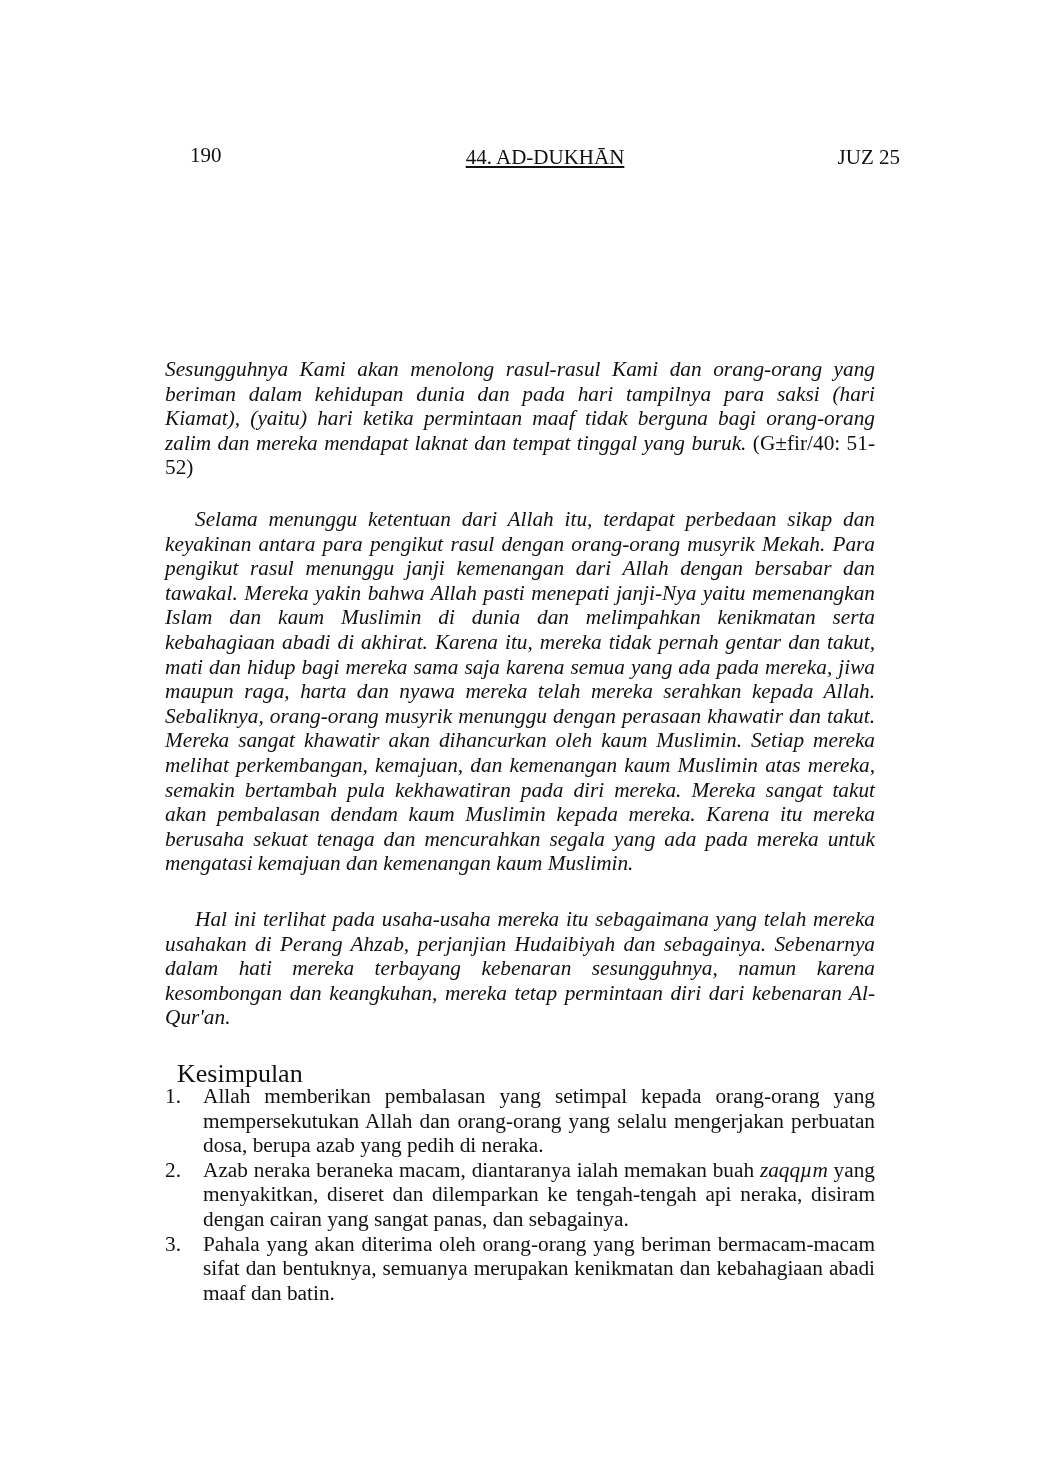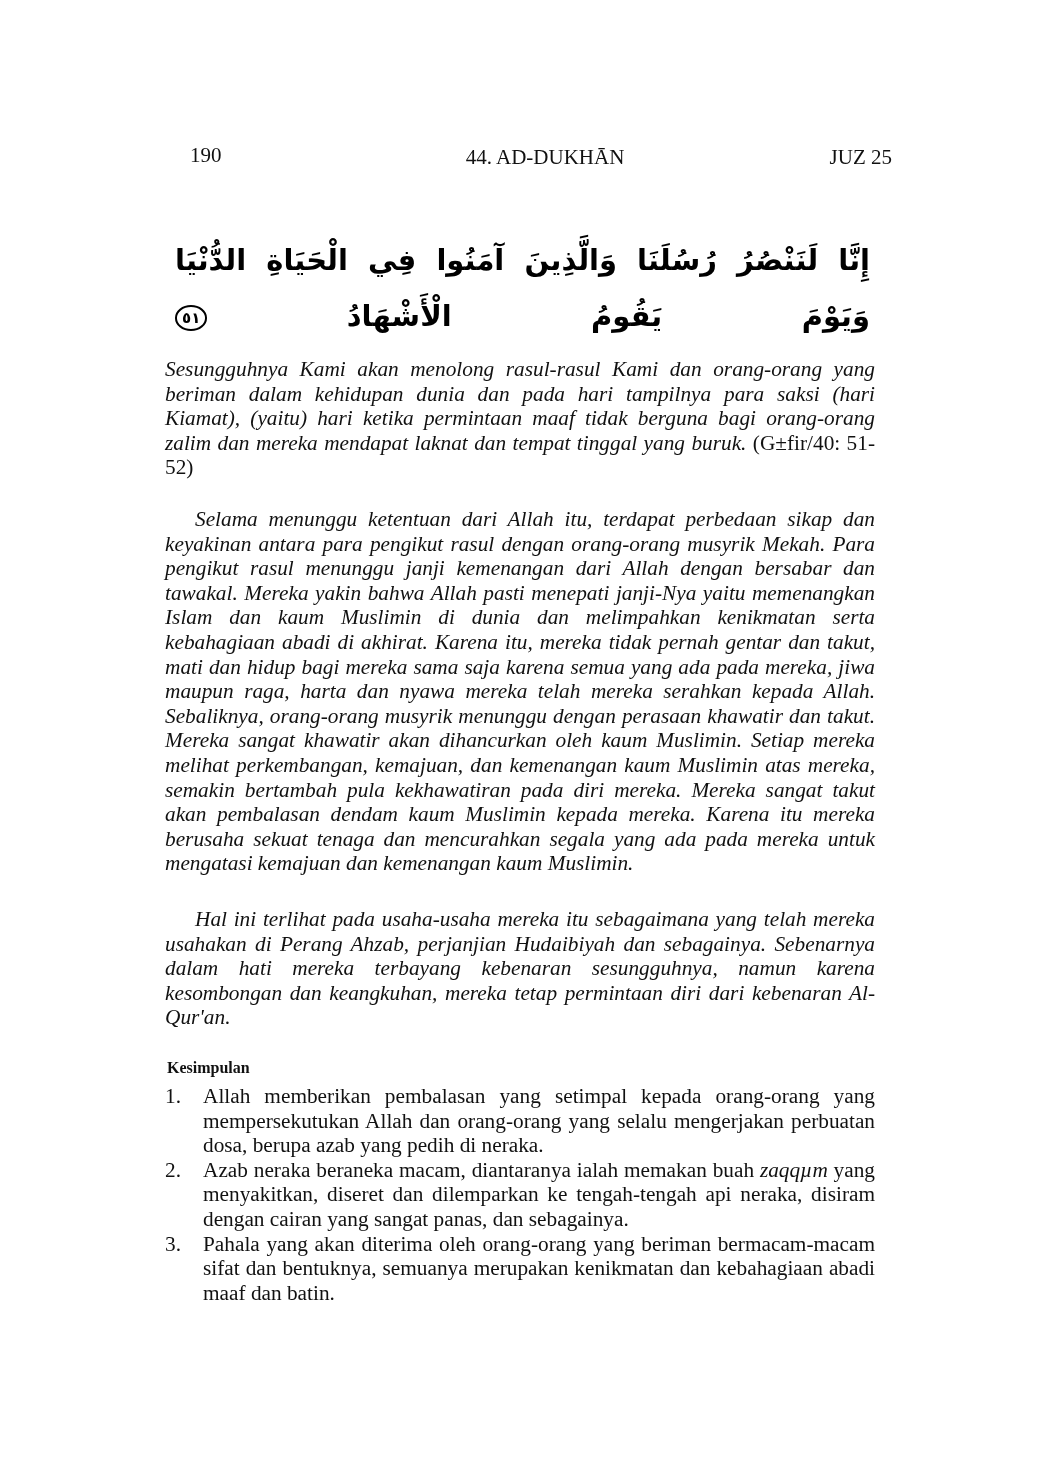--- a/index.html
+++ b/index.html
@@ -6,22 +6,22 @@
     body {
       width: 1038px; height: 1475px; position: relative; overflow: hidden;
       font-family: "Liberation Serif", serif; color: #111;
     }
     .header {
       position: absolute; left: 165px; top: 143px; width: 710px; height: 30px;
       font-size: 21px;
       margin-left: 25px;
     }
     .header .pg { position: absolute; left: 0; top: 0; }
-    .header .title { position: absolute; left: 0; width: 100%; text-align: center; top: 2px; }
-    .header .juz { position: absolute; right: 8px; top: 2px; }
+    .header .title { position: absolute; left: 0; width: 100%; text-align: center; top: 2px; text-decoration: underline; }
+    .header .juz { position: absolute; right: 0; top: 2px; }
 
     .arabic {
       position: absolute; left: 175px; top: 232px; width: 695px;
       direction: rtl; text-align: justify; text-align-last: justify;
       font-family: "DejaVu Sans", sans-serif; font-size: 29px; line-height: 56px;
       font-weight: bold; color: #000;
     }
     .ayah-num {
       display: inline-block; border: 2px solid #000; border-radius: 50%;
       font-size: 15px; line-height: 22px; padding: 0 5px; vertical-align: middle;
@@ -30,44 +30,40 @@
     .text {
       position: absolute; left: 165px; width: 710px;
       font-size: 21.3px; line-height: 24.6px; text-align: justify; font-style: italic;
     }
     .translation { top: 357px; font-style: italic; }
     .translation .ref { font-style: normal; }
     .p1 { top: 507px; text-indent: 30px; }
     .p2 { top: 907px; text-indent: 30px; }
 
     .concl-head {
-      position: absolute; left: 167px; top: 1059px; font-weight: bold; font-size: 16px;
+      position: absolute; left: 177px; top: 1059px; font-weight: normal; font-size: 26px;
     }
     .list {
       position: absolute; left: 165px; top: 1084px; width: 710px;
       margin: 0; padding: 0; list-style: none;
       font-size: 21.3px; line-height: 24.6px;
     }
     .list li { position: relative; padding-left: 38px; text-align: justify; }
     .list .num { position: absolute; left: 0; top: 0; }
   </style>
 </head>
 <body>
 
 <div class="header">
   <span class="pg">190</span>
   <span class="title">44. AD-DUKHĀN</span>
   <span class="juz">JUZ 25</span>
 </div>
 
 <div class="arabic">
-  <div>
-    <span>إِنَّا لَنَنْصُرُ رُسُلَنَا وَالَّذِينَ آمَنُوا فِي الْحَيَاةِ الدُّنْيَا وَيَوْمَ يَقُومُ الْأَشْهَادُ</span>
-    <span class="ayah-num">٥١</span>
-  </div>
 </div>
 
 <div class="text translation"><span>Sesungguhnya Kami akan menolong rasul-rasul Kami dan orang-orang yang beriman dalam kehidupan dunia dan pada hari tampilnya para saksi (hari Kiamat), (yaitu) hari ketika permintaan maaf tidak berguna bagi orang-orang zalim dan mereka mendapat laknat dan tempat tinggal yang buruk.</span><span class="ref"> (G±fir/40: 51-52)</span></div>
 
 <div class="text p1">Selama menunggu ketentuan dari Allah itu, terdapat perbedaan sikap dan keyakinan antara para pengikut rasul dengan orang-orang musyrik Mekah. Para pengikut rasul menunggu janji kemenangan dari Allah dengan bersabar dan tawakal. Mereka yakin bahwa Allah pasti menepati janji-Nya yaitu memenangkan Islam dan kaum Muslimin di dunia dan melimpahkan kenikmatan serta kebahagiaan abadi di akhirat. Karena itu, mereka tidak pernah gentar dan takut, mati dan hidup bagi mereka sama saja karena semua yang ada pada mereka, jiwa maupun raga, harta dan nyawa mereka telah mereka serahkan kepada Allah. Sebaliknya, orang-orang musyrik menunggu dengan perasaan khawatir dan takut. Mereka sangat khawatir akan dihancurkan oleh kaum Muslimin. Setiap mereka melihat perkembangan, kemajuan, dan kemenangan kaum Muslimin atas mereka, semakin bertambah pula kekhawatiran pada diri mereka. Mereka sangat takut akan pembalasan dendam kaum Muslimin kepada mereka. Karena itu mereka berusaha sekuat tenaga dan mencurahkan segala yang ada pada mereka untuk mengatasi kemajuan dan kemenangan kaum Muslimin.</div>
 <div class="text p2">Hal ini terlihat pada usaha-usaha mereka itu sebagaimana yang telah mereka usahakan di Perang Ahzab, perjanjian Hudaibiyah dan sebagainya. Sebenarnya dalam hati mereka terbayang kebenaran sesungguhnya, namun karena kesombongan dan keangkuhan, mereka tetap permintaan diri dari kebenaran Al-Qur'an.</div>
 
 <div class="concl-head">Kesimpulan</div>
 <ol class="list">
   <li>

